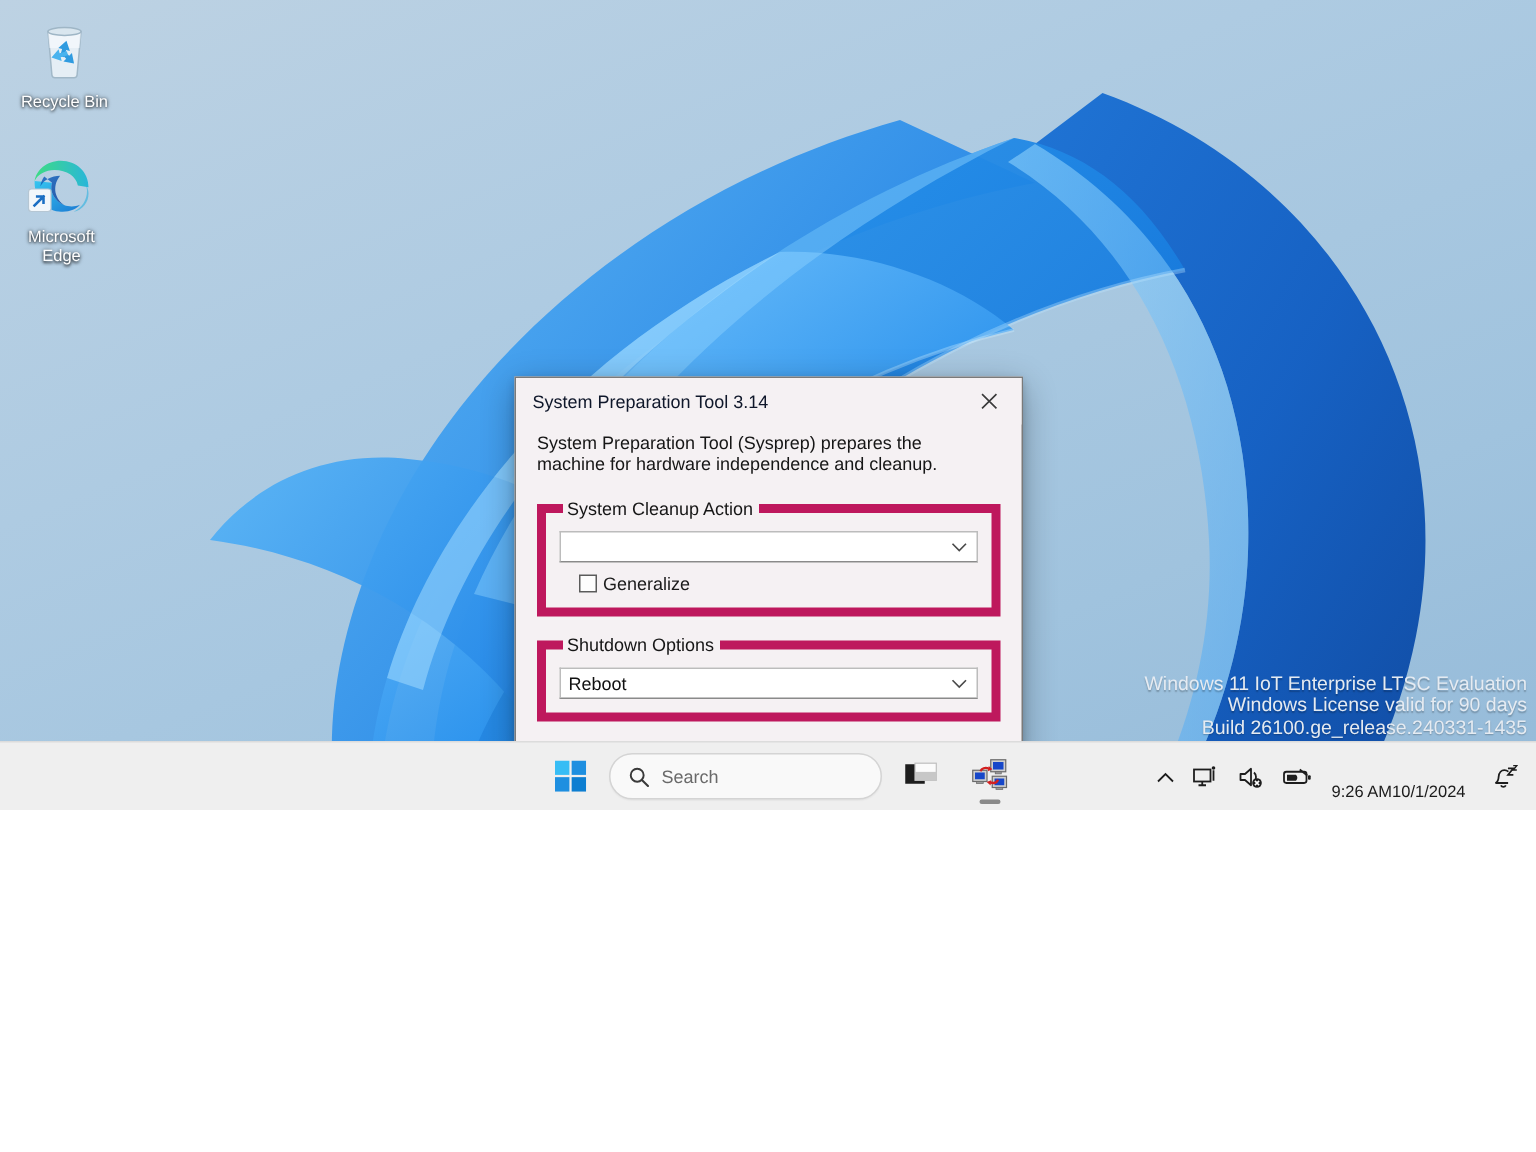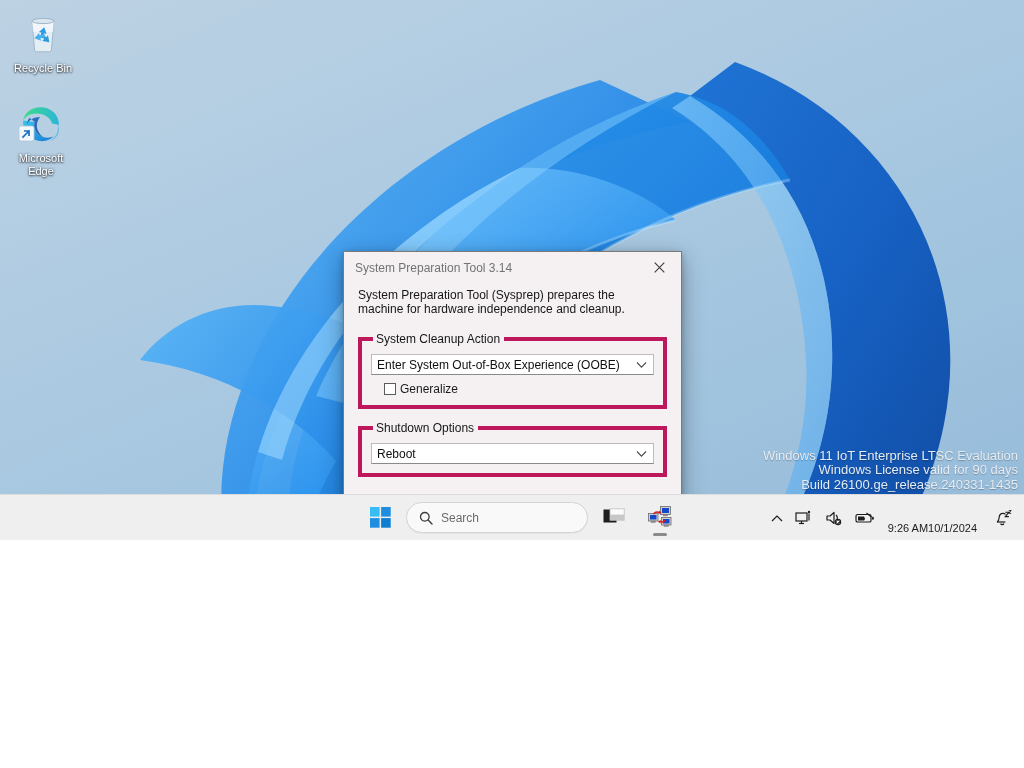--- a/index.html
+++ b/index.html
@@ -64,21 +64,21 @@
   #sysprep-dialog .titlebar {
     height: 31px;
     display: flex;
     align-items: center;
     padding-left: 11px;
     background: #f5f1f3;
     user-select: none;
   }
   #sysprep-dialog .titlebar .title {
     font-size: 12px;
-    color: #737373;
+    color: #0f172a;
     flex: 1;
   }
   .win-close {
     width: 44px;
     height: 30px;
     display: flex;
     align-items: center;
     justify-content: center;
     align-self: flex-start;
     color: #3b3b3b;
@@ -89,21 +89,21 @@
 
   .dlg-desc {
     font-size: 12px;
     line-height: 14px;
     color: #161616;
     margin-bottom: 16px;
     width: 300px;
   }
 
   fieldset.group {
-    border: 4px solid #be185d;
+    border: 6px solid #be185d;
     margin: 0 0 12px 0;
     padding: 8px 9px 9px 9px;
     background: transparent;
   }
   fieldset.group legend {
     font-size: 12px;
     color: #161616;
     padding: 0 4px 0 3px;
     margin-left: 2px;
   }
@@ -427,21 +427,20 @@
     </div>
 
     <div class="dlg-body">
 
       <p class="dlg-desc">System Preparation Tool (Sysprep) prepares the machine for hardware independence and cleanup.</p>
 
       <fieldset class="group">
         <legend>System Cleanup Action</legend>
 
         <div class="combo">
-          <span>Enter System Out-of-Box Experience (OOBE)</span>
           <span class="chev">
             <svg width="11" height="7" viewBox="0 0 11 7">
               <path d="M1 1 L5.5 5.6 L10 1" stroke="#4a4a4a" stroke-width="1.1" fill="none"></path>
             </svg>
           </span>
         </div>
 
         <label class="checkrow">
           <span class="checkbox"></span>
           <span>Generalize</span>

